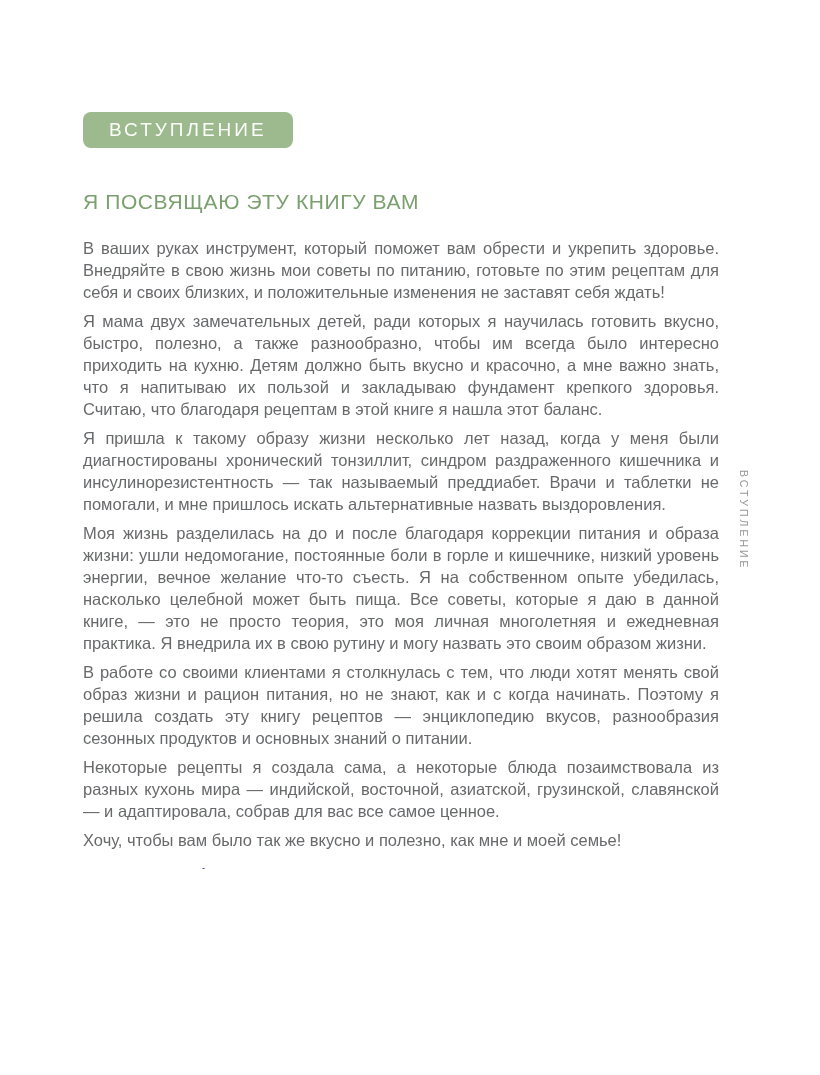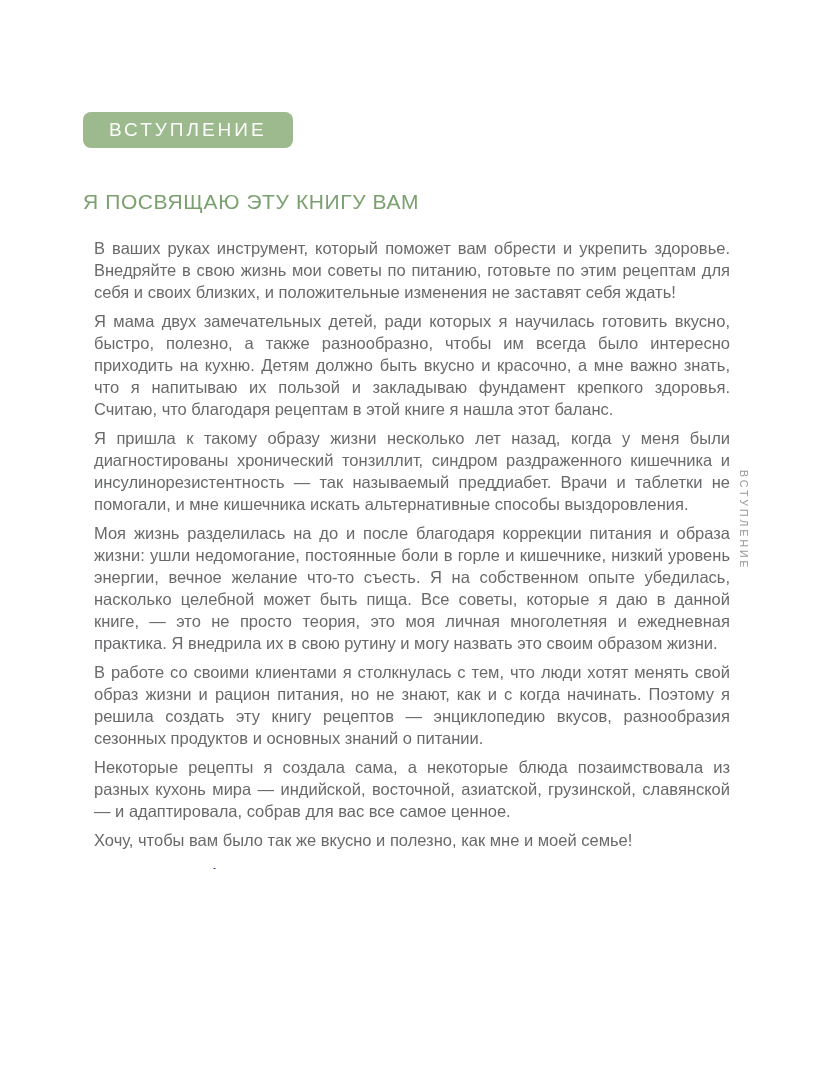--- a/index.html
+++ b/index.html
@@ -35,21 +35,21 @@
     top: 190px;
     margin: 0;
     color: #7ba06f;
     font-size: 21px;
     font-weight: 400;
     letter-spacing: 0.6px;
     white-space: nowrap;
   }
   .body-copy {
     position: absolute;
-    left: 94px;
+    left: 83px;
     top: 237px;
     width: 636px;
     color: #68696b;
     font-size: 16.5px;
     line-height: 22px;
   }
   .body-copy p {
     margin: 0 0 7px 0;
     text-align: justify;
   }
@@ -89,21 +89,21 @@
 
 <div class="page">
 
   <div class="chapter-badge">ВСТУПЛЕНИЕ</div>
 
   <h1 class="page-heading">Я ПОСВЯЩАЮ ЭТУ КНИГУ ВАМ</h1>
 
   <div class="body-copy">
     <p>В ваших руках инструмент, который поможет вам обрести и укрепить здоровье. Внедряйте в свою жизнь мои советы по питанию, готовьте по этим рецептам для себя и своих близких, и положительные изменения не заставят себя ждать!</p>
     <p>Я мама двух замечательных детей, ради которых я научилась готовить вкусно, быстро, полезно, а также разнообразно, чтобы им всегда было интересно приходить на кухню. Детям должно быть вкусно и красочно, а мне важно знать, что я напитываю их пользой и закладываю фундамент крепкого здоровья. Считаю, что благодаря рецептам в этой книге я нашла этот баланс.</p>
-    <p>Я пришла к такому образу жизни несколько лет назад, когда у меня были диагностированы хронический тонзиллит, синдром раздраженного кишечника и инсулинорезистентность — так называемый преддиабет. Врачи и таблетки не помогали, и мне кишечника искать альтернативные способы выздоровления.</p>
+    <p>Я пришла к такому образу жизни несколько лет назад, когда у меня были диагностированы хронический тонзиллит, синдром раздраженного кишечника и инсулинорезистентность — так называемый преддиабет. Врачи и таблетки не помогали, и мне пришлось искать альтернативные назвать выздоровления.</p>
     <p>Моя жизнь разделилась на до и после благодаря коррекции питания и образа жизни: ушли недомогание, постоянные боли в горле и кишечнике, низкий уровень энергии, вечное желание что-то съесть. Я на собственном опыте убедилась, насколько целебной может быть пища. Все советы, которые я даю в данной книге, — это не просто теория, это моя личная многолетняя и ежедневная практика. Я внедрила их в свою рутину и могу назвать это своим образом жизни.</p>
     <p>В работе со своими клиентами я столкнулась с тем, что люди хотят менять свой образ жизни и рацион питания, но не знают, как и с когда начинать. Поэтому я решила создать эту книгу рецептов — энциклопедию вкусов, разнообразия сезонных продуктов и основных знаний о питании.</p>
     <p>Некоторые рецепты я создала сама, а некоторые блюда позаимствовала из разных кухонь мира — индийской, восточной, азиатской, грузинской, славянской — и адаптировала, собрав для вас все самое ценное.</p>
     <p>Хочу, чтобы вам было так же вкусно и полезно, как мне и моей семье!</p>
 
     <div class="signature">С заботой о вас,  Жанна Тиханычева</div>
   </div>
 
   <div class="side-label">ВСТУПЛЕНИЕ</div>
 

